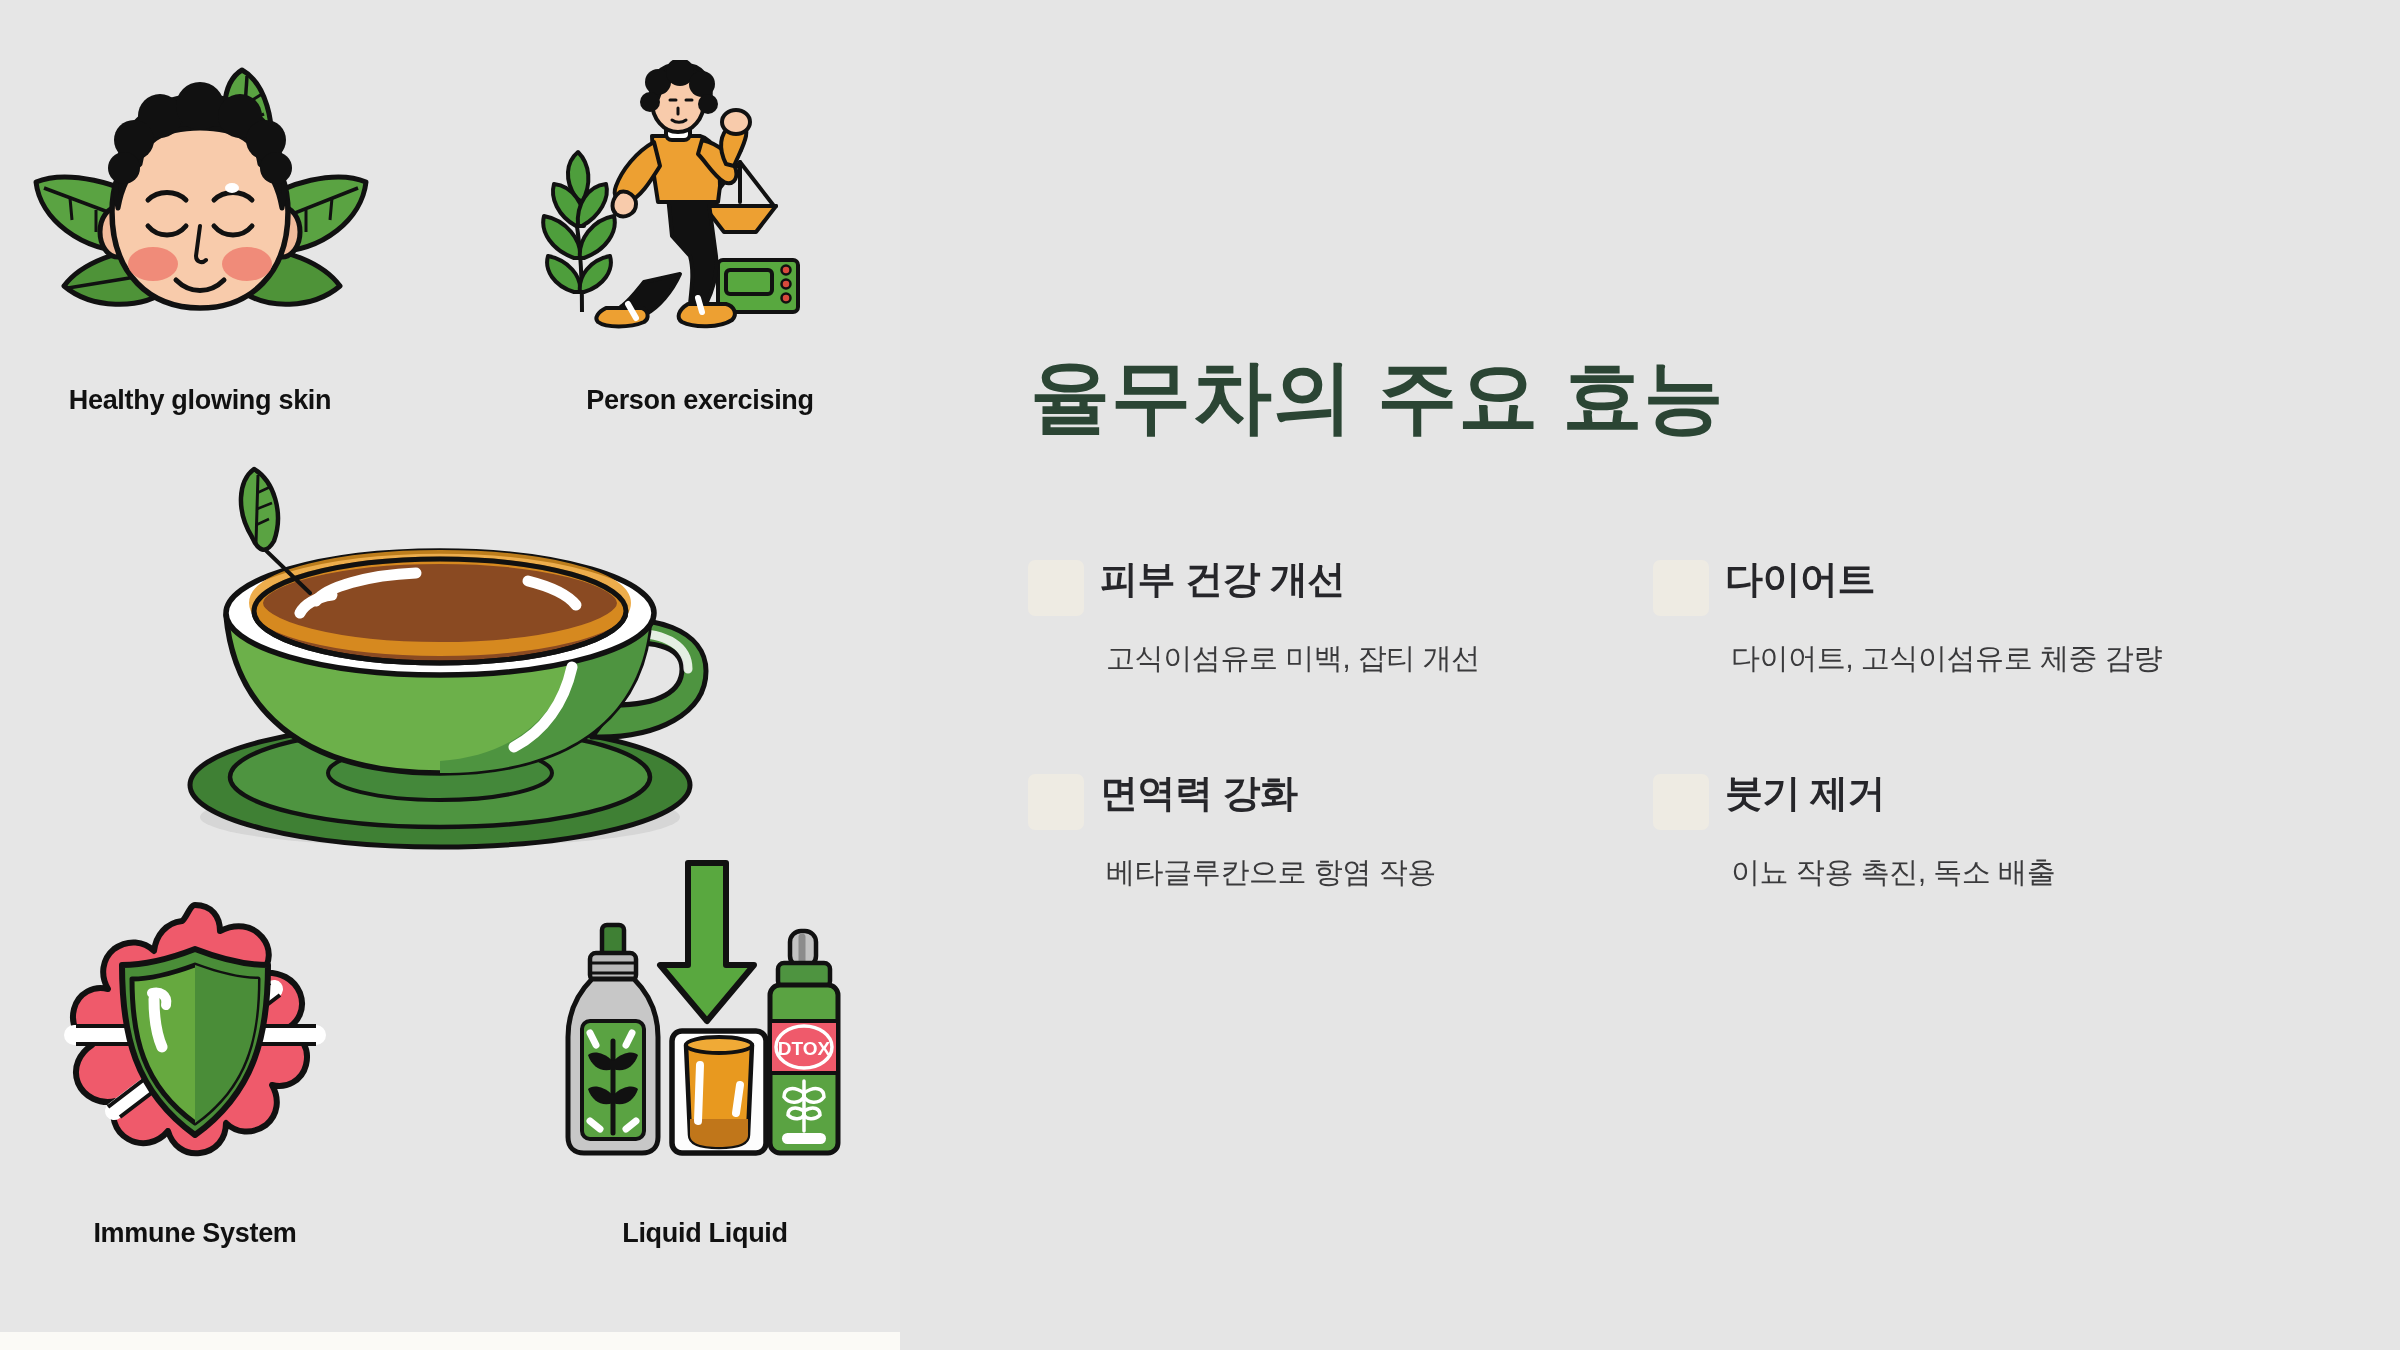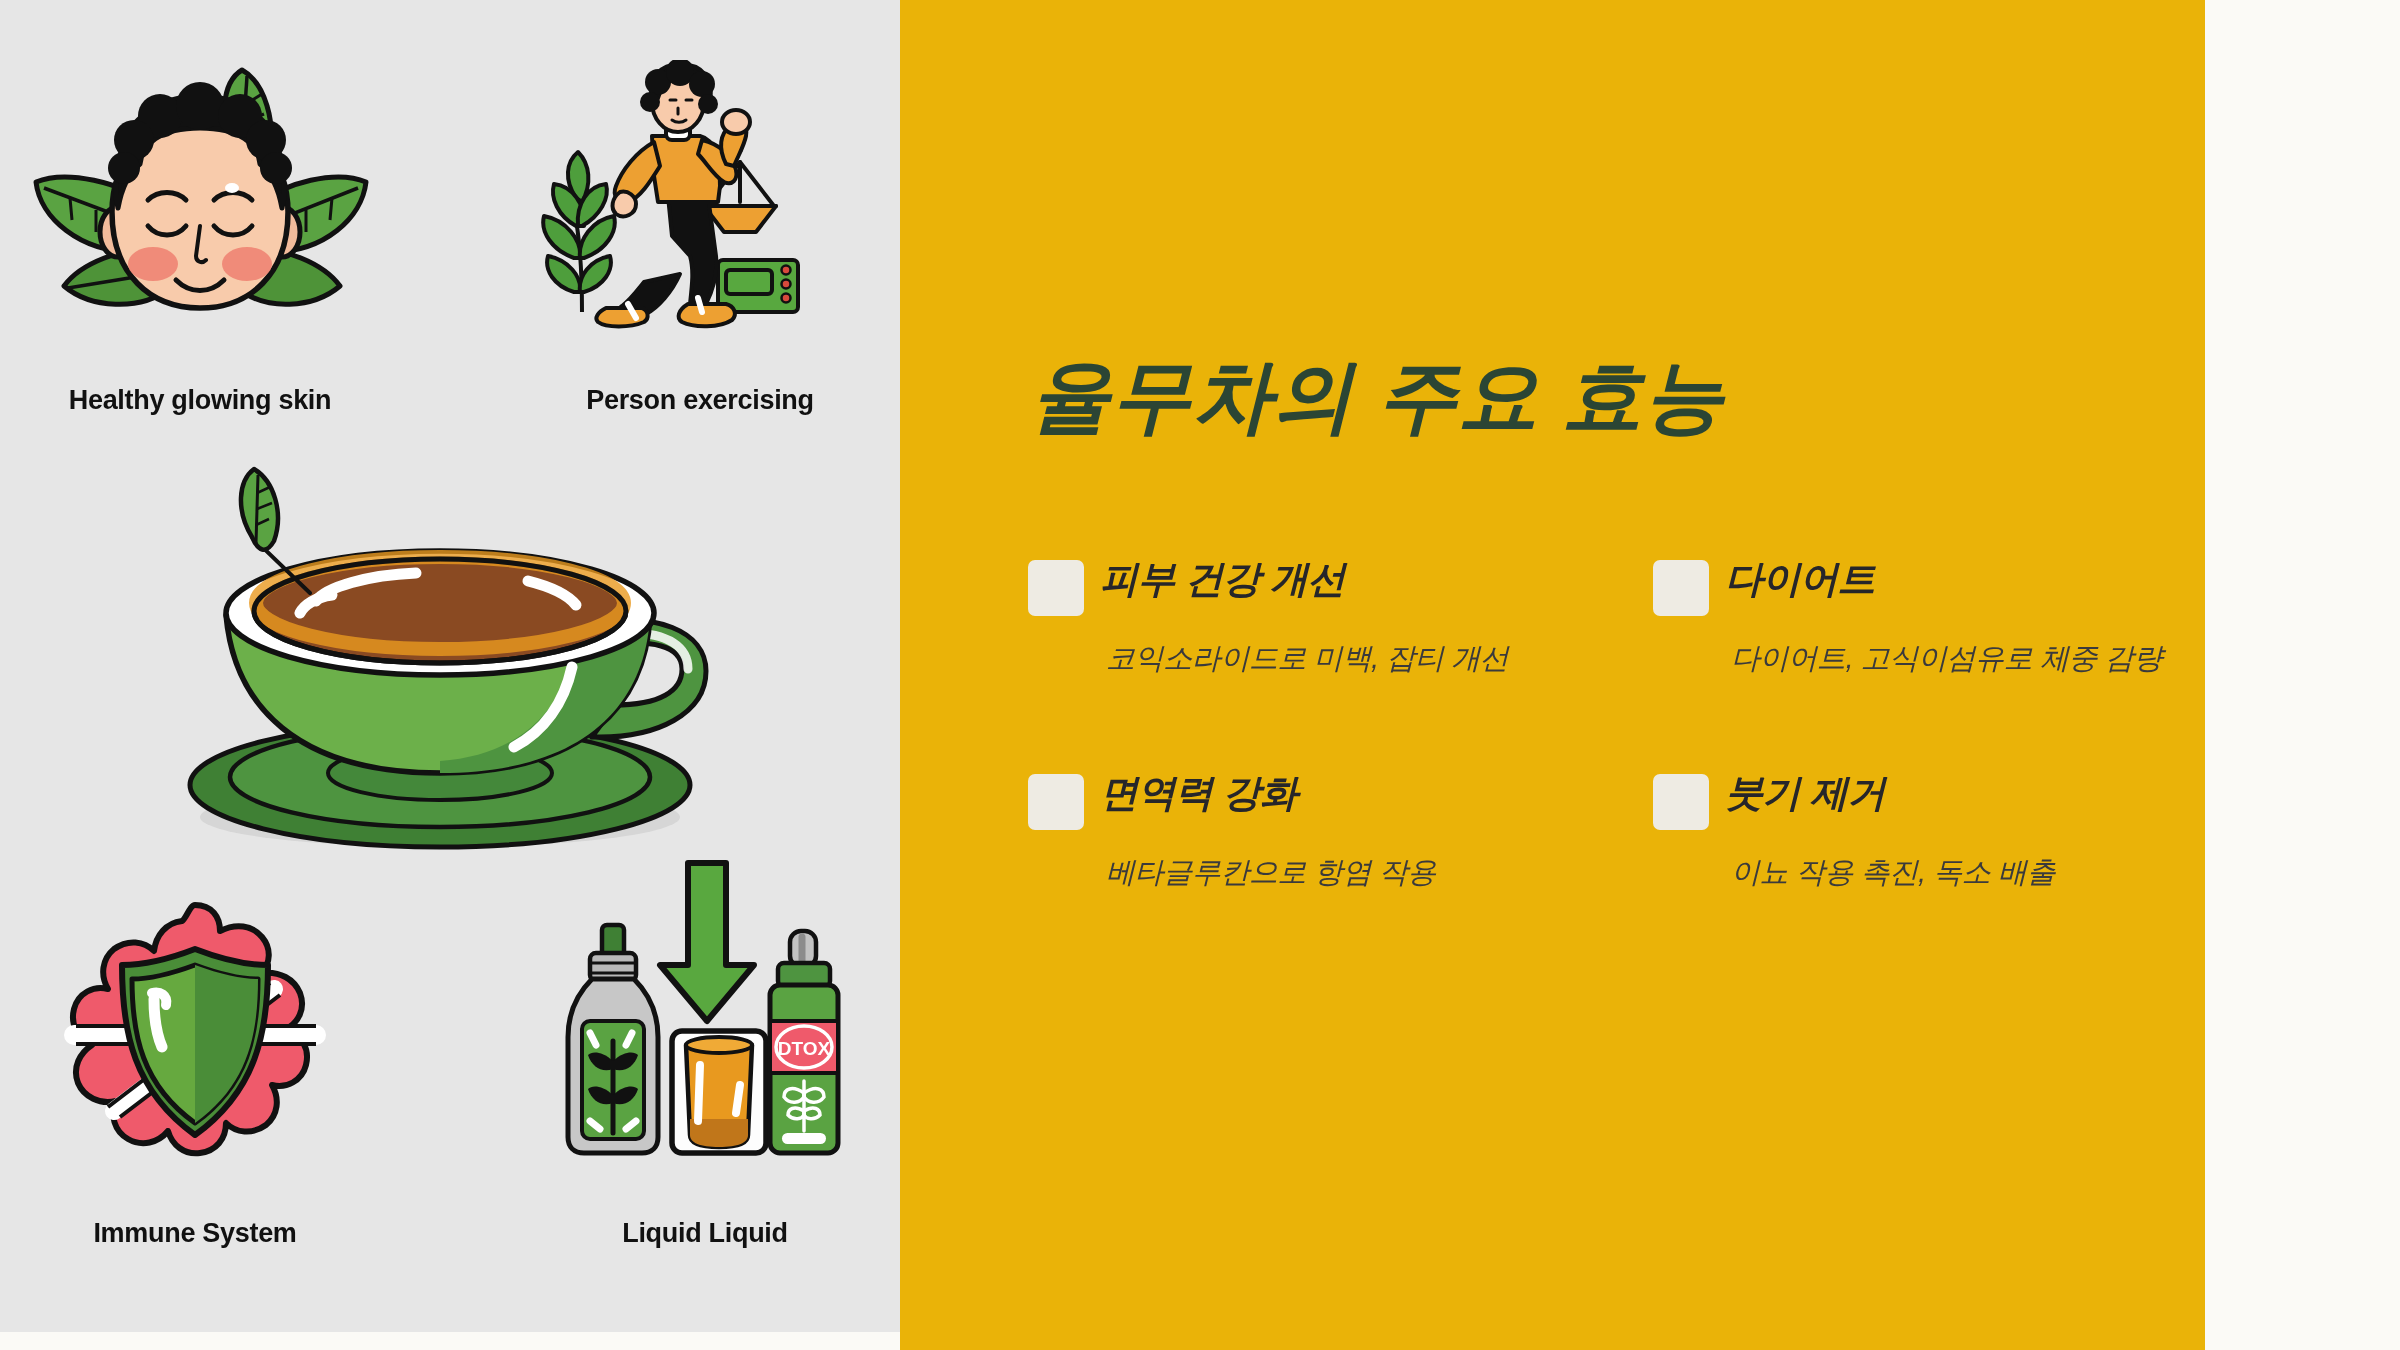--- a/index.html
+++ b/index.html
@@ -44,23 +44,22 @@
   #cell-immune { left: 30px; top: 895px; width: 330px; height: 300px; }
   #cell-immune-caption { left: 20px; top: 1218px; width: 350px; }
 
   
   #cell-detox { left: 540px; top: 845px; width: 330px; height: 350px; }
   #cell-detox-caption { left: 530px; top: 1218px; width: 350px; }
 
   
   #right-panel {
     position: absolute; left: 900px; top: 0;
-    width: 1305px; height: 1350px;
-    background: #eab308;
-    font-style: italic;
+    width: 1500px; height: 1350px;
+    background: #e5e5e5;
   }
   #page-title {
     position: absolute; left: 130px; top: 352px;
     font-size: 80px; font-weight: bold;
     color: #2b4534;
     letter-spacing: 1px;
     line-height: 1.12;
     white-space: nowrap;
   }
 
@@ -343,21 +342,21 @@
 
     <h1 id="page-title">율무차의 주요 효능</h1>
 
     <div id="benefit-grid">
 
       <div class="benefit-item">
         <div class="benefit-head">
           <span class="benefit-marker"></span>
           <span class="benefit-title">피부 건강 개선</span>
         </div>
-        <div class="benefit-desc">코익소라이드로 미백, 잡티 개선</div>
+        <div class="benefit-desc">고식이섬유로 미백, 잡티 개선</div>
       </div>
 
       <div class="benefit-item">
         <div class="benefit-head">
           <span class="benefit-marker"></span>
           <span class="benefit-title">다이어트</span>
         </div>
         <div class="benefit-desc">다이어트, 고식이섬유로 체중 감량</div>
       </div>
 

